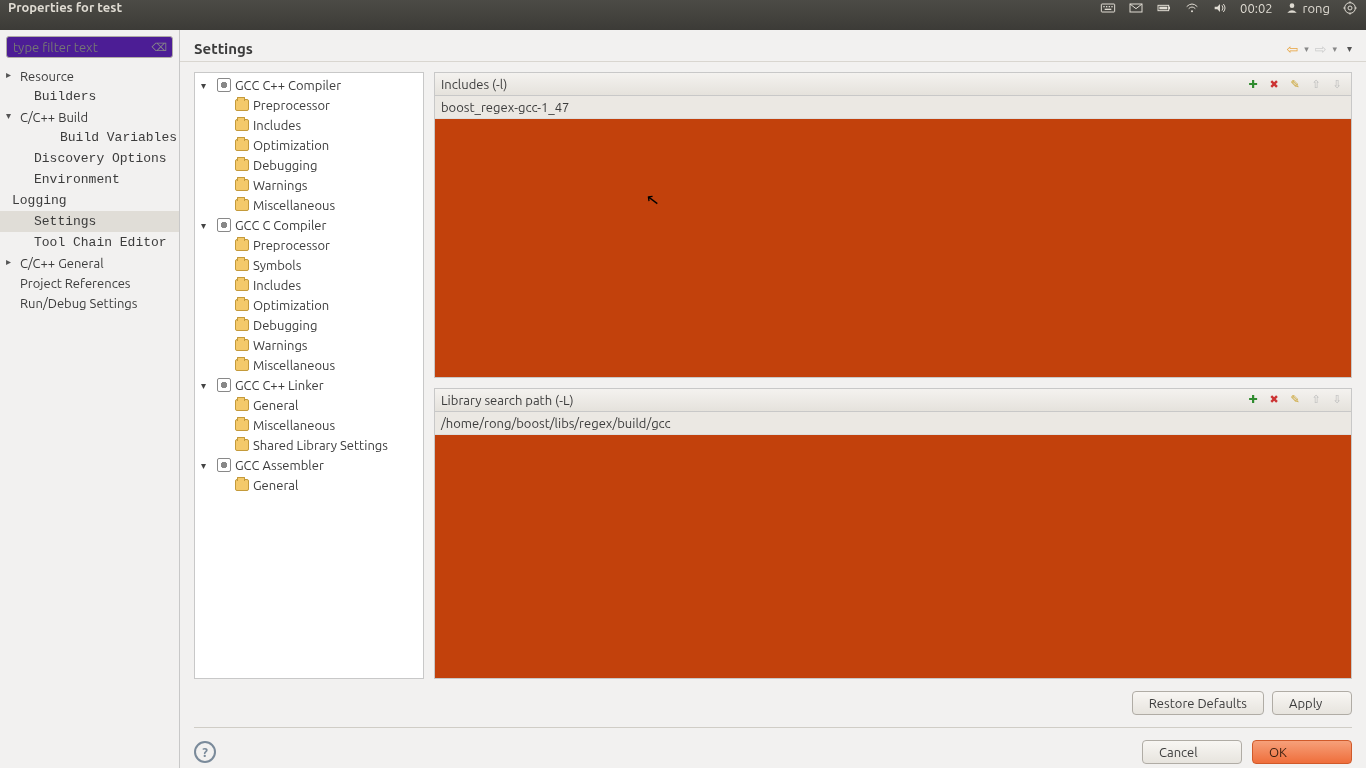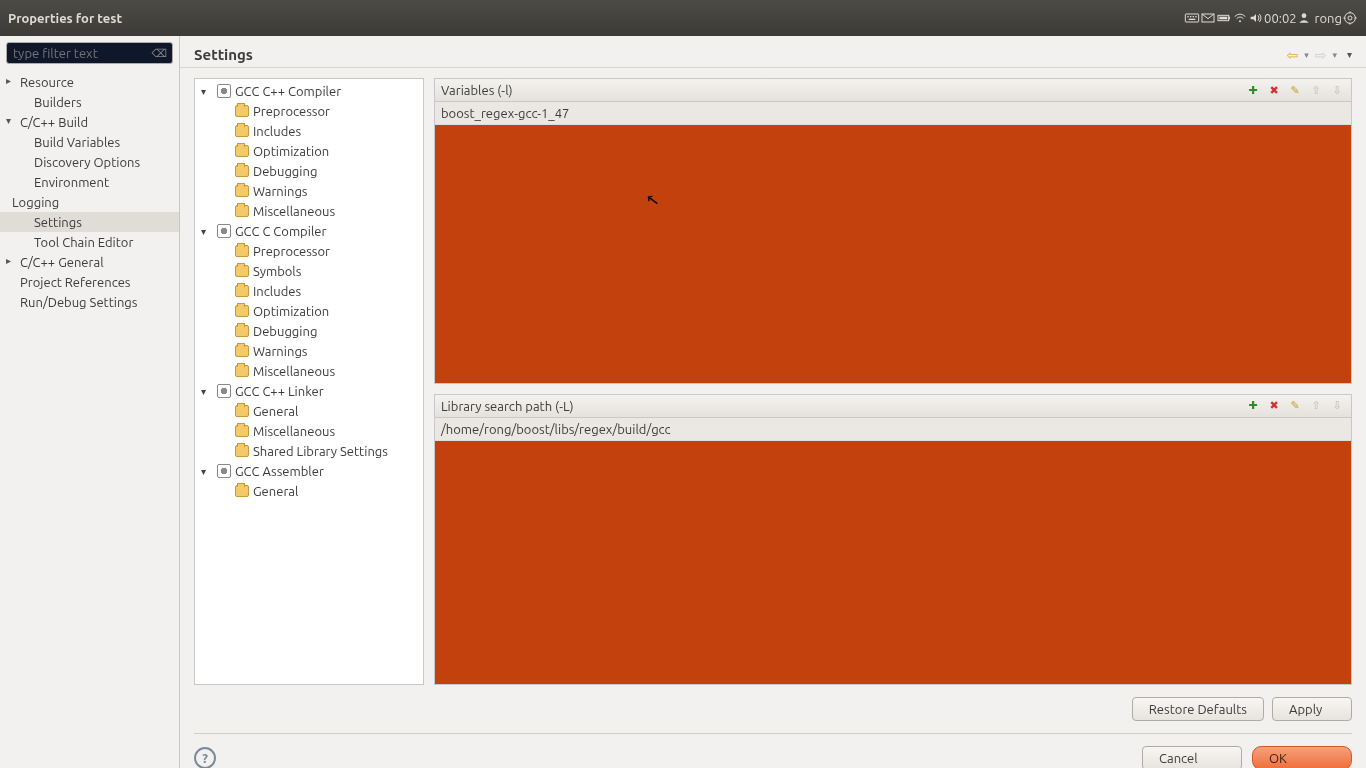--- a/index.html
+++ b/index.html
@@ -1,30 +1,30 @@
 <!DOCTYPE html>
 <html><head>
 <meta charset="utf-8">
 <style>
 * { margin: 0; padding: 0; box-sizing: border-box; font-family: "Ubuntu", "Liberation Sans", sans-serif; font-size: 13px; }
 html, body { width: 1366px; height: 768px; overflow: hidden; background: #f2f1f0; }
-.topbar { height: 36px; background: linear-gradient(#4c4b46,#3c3b37); color: #dfdbd2; display: flex; align-items: center; padding: 0 8px; justify-content: space-between; }
+.topbar { height: 30px; background: linear-gradient(#4c4b46,#3c3b37); color: #dfdbd2; display: flex; align-items: flex-start; padding: 0 8px; justify-content: space-between; }
 .topbar-left { font-weight: bold; color: #dfdbd2; }
-.topbar-right { display: flex; align-items: center; }
+.topbar-right { display: flex; align-items: center; gap: 12px; }
 .topbar-right span { color: #dfdbd2; display: inline-flex; align-items: center; }
 .content { display: flex; height: calc(100% - 24px); }
 .sidebar { width: 180px; border-right: 1px solid #c8c8c8; display: flex; flex-direction: column; }
-.filter-input { margin: 6px; padding: 3px 6px; border: 1px solid #b0aca5; border-radius: 3px; color: #888; outline: none; width: calc(100% - 12px); background: #0f172a; position: relative; }
+.filter-input { margin: 6px; padding: 3px 6px; border: 1px solid #b0aca5; border-radius: 3px; color: #888; outline: none; width: calc(100% - 12px); background: #4c1d95; position: relative; }
 .filter-wrap { position: relative; }
 .filter-clear { position: absolute; right: 12px; top: 50%; transform: translateY(-50%); color: #888; cursor: pointer; font-size: 11px; }
 .tree { flex: 1; padding: 2px 0; overflow-y: auto; }
 .tree-item { padding: 3px 4px 3px 20px; cursor: pointer; white-space: nowrap; color: #3c3c3c; }
 .tree-item.expandable::before { content: "▸"; position: absolute; margin-left: -14px; color: #555; font-size: 10px; }
 .tree-item.expanded::before { content: "▾"; }
-.tree-item.level1 { padding-left: 34px; }
+.tree-item.level1 { padding-left: 34px; font-family: Liberation Mono, monospace; }
 .tree-item.selected { background: #e0ddd7; }
 .main { flex: 1; display: flex; flex-direction: column; }
 .main-header { padding: 10px 14px 4px 14px; display: flex; justify-content: space-between; align-items: center; border-bottom: 1px solid #d9d6d0; }
 .main-title { font-size: 15px; font-weight: bold; color: #3c3c3c; }
 .main-header-icons { display: flex; gap: 6px; align-items: center; }
 .main-header-icons span { color: #c5a642; font-size: 14px; }
 .main-body { flex: 1; display: flex; gap: 10px; padding: 10px 14px 6px 14px; }
 .panel-border { border: 1px solid #c8c8c8; background: #fff; }
 .tool-tree { width: 230px; display: flex; flex-direction: column; overflow-y: auto; }
 .tool-tree-body { flex: 1; padding: 2px 0; }
@@ -45,21 +45,21 @@
 .list-header-icons { display: flex; gap: 5px; }
 .list-header-icons span { width: 16px; height: 16px; display: inline-flex; align-items: center; justify-content: center; font-size: 11px; cursor: pointer; }
 .ic-add { color: #2e8b2e; }
 .ic-del { color: #c33; }
 .ic-edit { color: #c9a22f; }
 .ic-up, .ic-down { color: #bbb; }
 .list-body { flex: 1; background: #c2410c; overflow: auto; }
 .list-row { padding: 4px 6px; background: #ebe8e3; border-bottom: 1px solid #ddd; color: #3c3c3c; cursor: pointer; }
 .footer-buttons { display: flex; justify-content: flex-end; gap: 8px; padding: 6px 14px 8px 0; }
 .btn { padding: 4px 16px; border: 1px solid #b0aca5; border-radius: 4px; background: linear-gradient(#f8f6f3,#e7e4de); color: #3c3c3c; cursor: pointer; min-width: 80px; }
-.btn.primary { background: linear-gradient(#f6a07a,#ef6e3b); border-color: #d05a2a; color: #3a1f10; border-radius: 9px; }
+.btn.primary { background: linear-gradient(#f6a07a,#ef6e3b); border-color: #d05a2a; color: #3a1f10; }
 .separator { height: 1px; background: #d0cdc6; margin: 4px 14px; }
 .bottom-bar { display: flex; justify-content: space-between; align-items: center; padding: 8px 14px 10px 14px; }
 .help-icon { width: 22px; height: 22px; border: 2px solid #7a8a9a; border-radius: 50%; display: flex; align-items: center; justify-content: center; color: #7a8a9a; font-weight: bold; cursor: pointer; }
 .bottom-buttons { display: flex; gap: 10px; }
 .cursor { position: absolute; left: 646px; top: 190px; pointer-events: none; font-size: 16px; color: #000; transform: rotate(-8deg); }
 .icon-row svg { width: 16px; height: 16px; fill: #dfdbd2; }
 </style>
 </head>
 <body>
 
@@ -124,21 +124,21 @@
 <div class="content">
   <div class="sidebar">
     <div class="filter-wrap">
       <input class="filter-input" placeholder="type filter text" style="">
       <span class="filter-clear">⌫</span>
     </div>
     <div class="tree" id="sidebar-tree">
         <div class="tree-item expandable" style="position: relative;">Resource</div>
         <div class="tree-item level1" style="position: relative;">Builders</div>
         <div class="tree-item expandable expanded" style="position: relative;">C/C++ Build</div>
-        <div class="tree-item level1" style="position: relative;">Build Variables</div>
+        <div class="tree-item level1" style="position: relative; margin-left: 26px;">Build Variables</div>
         <div class="tree-item level1" style="position: relative;">Discovery Options</div>
         <div class="tree-item level1" style="position: relative;">Environment</div>
         <div class="tree-item level1" style="position: relative; padding-left: 12px;">Logging</div>
         <div class="tree-item level1 selected" style="position: relative;">Settings</div>
         <div class="tree-item level1" style="position: relative;">Tool Chain Editor</div>
         <div class="tree-item expandable" style="position: relative;">C/C++ General</div>
         <div class="tree-item" style="position: relative;">Project References</div>
         <div class="tree-item" style="position: relative;">Run/Debug Settings</div>
       </div>
   </div>
@@ -245,21 +245,21 @@
             <div class="tt-item lvl1">
               <span class="icon-folder"></span>
               <span>General</span>
             </div>
           </div>
       </div>
 
       <div class="right-panels">
         <div class="list-panel panel-border half1">
           <div class="list-header">
-            <div class="list-header-title">Variables (-l)</div>
+            <div class="list-header-title">Includes (-l)</div>
             <div class="list-header-icons">
               <span class="ic-add">✚</span>
               <span class="ic-del">✖</span>
               <span class="ic-edit">✎</span>
               <span class="ic-up">⇧</span>
               <span class="ic-down">⇩</span>
             </div>
           </div>
           <div class="list-body" id="lib-body">
               <div class="list-row">boost_regex-gcc-1_47</div>

